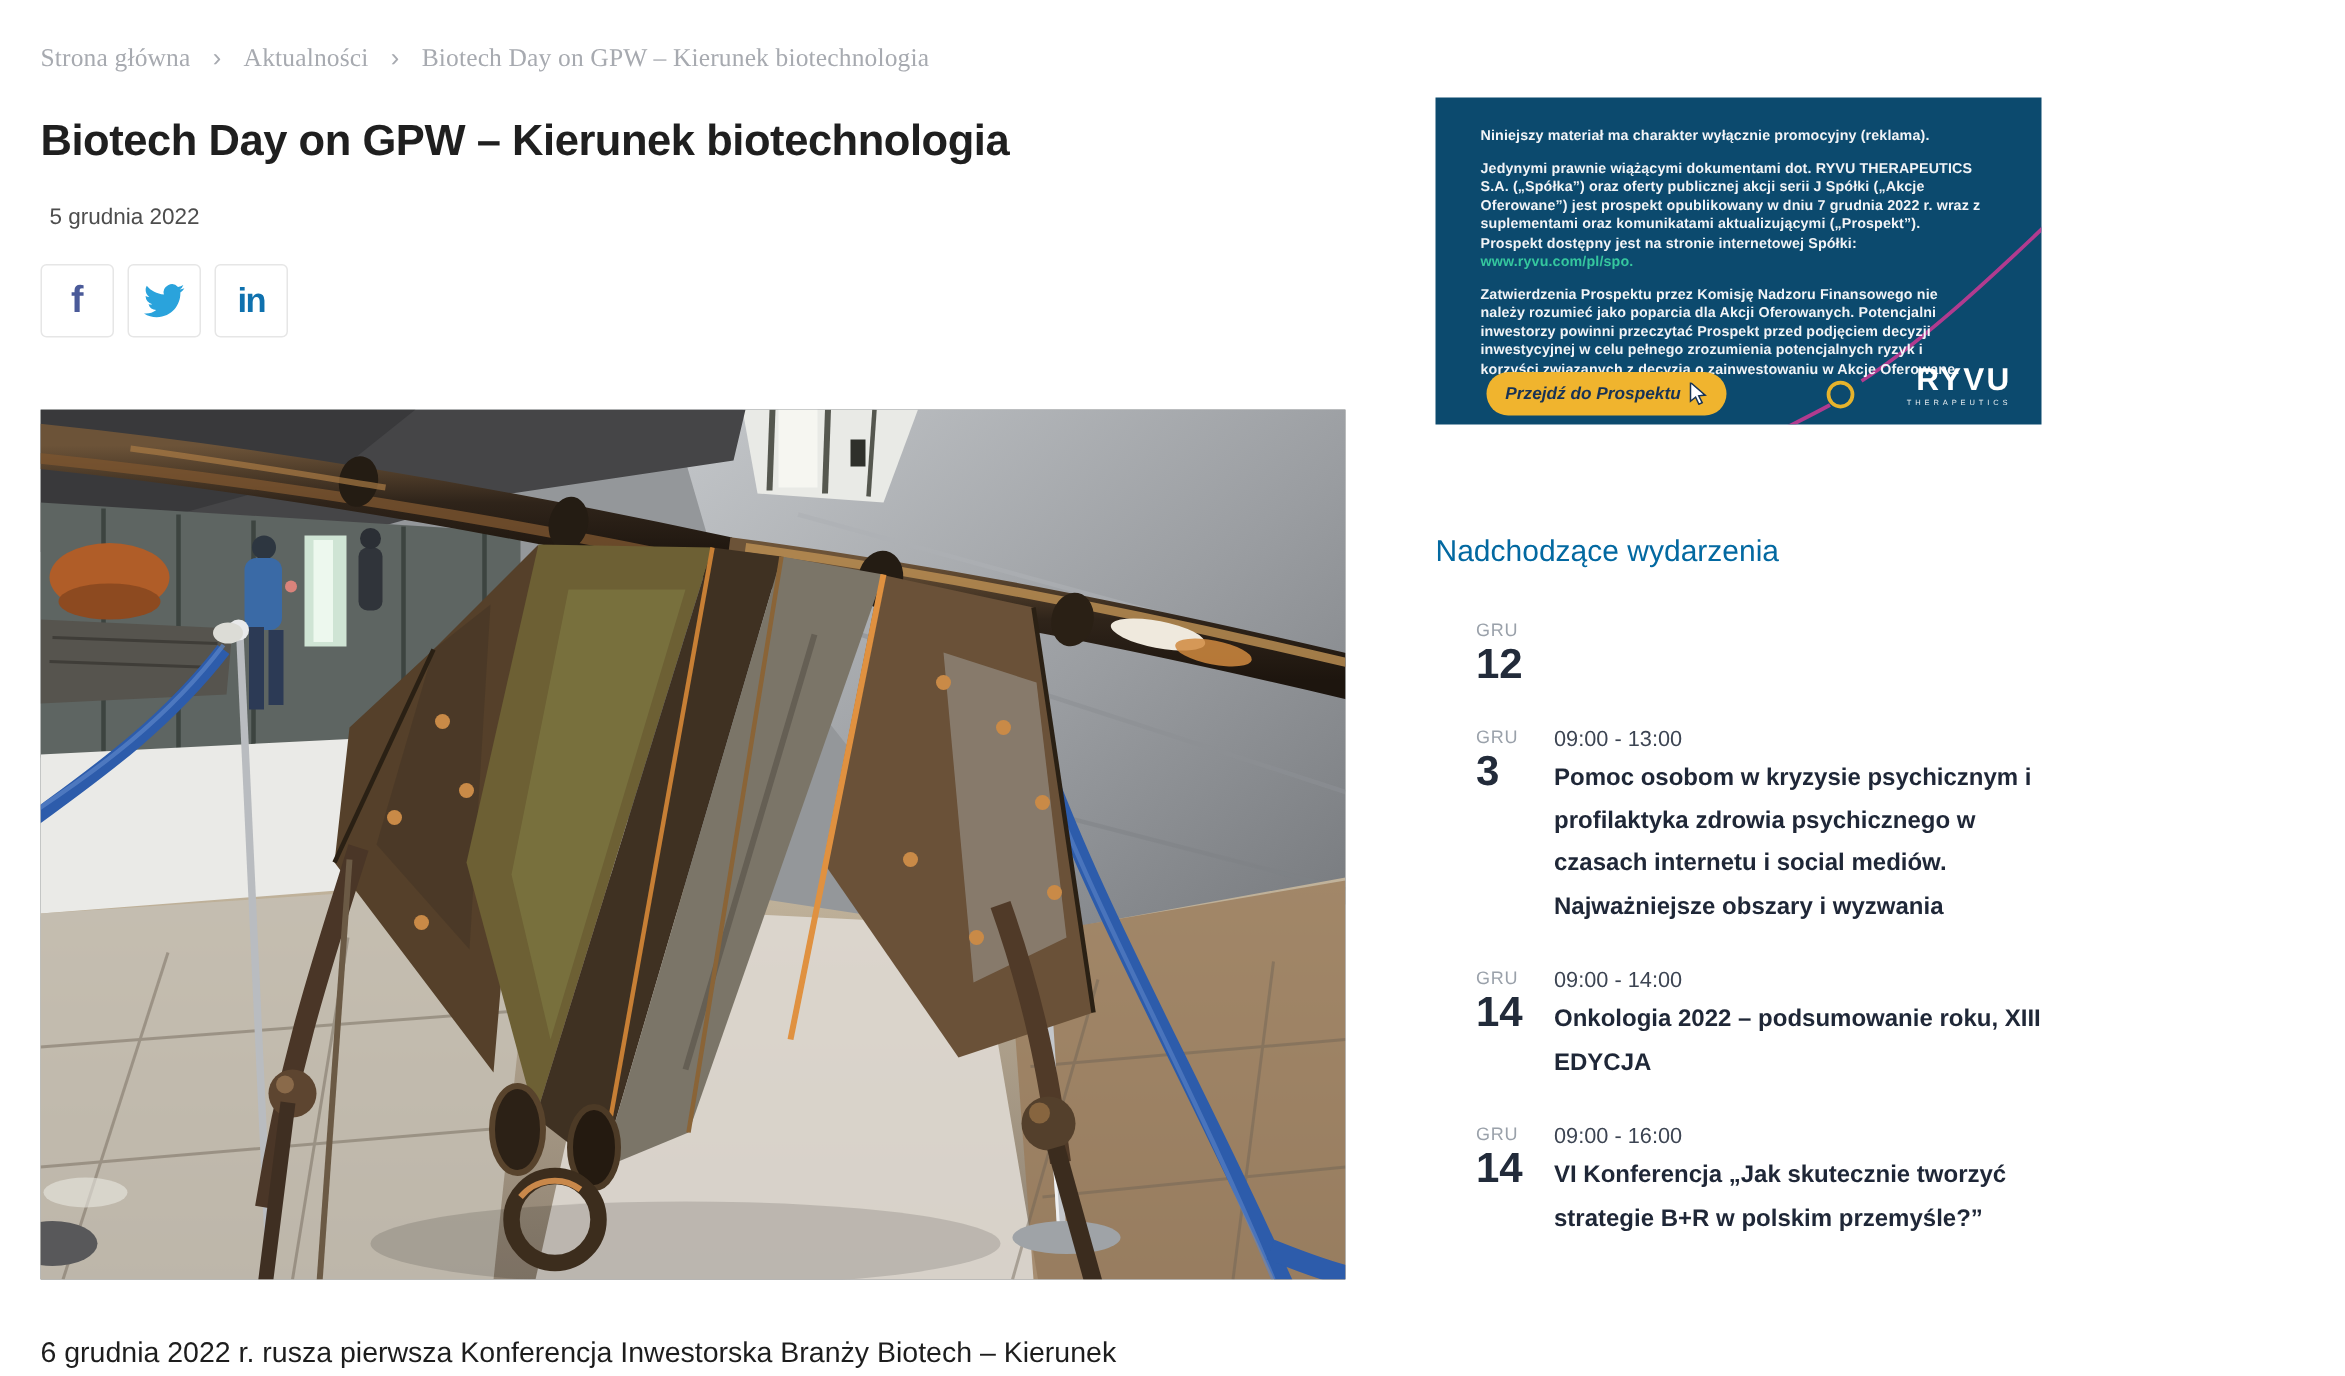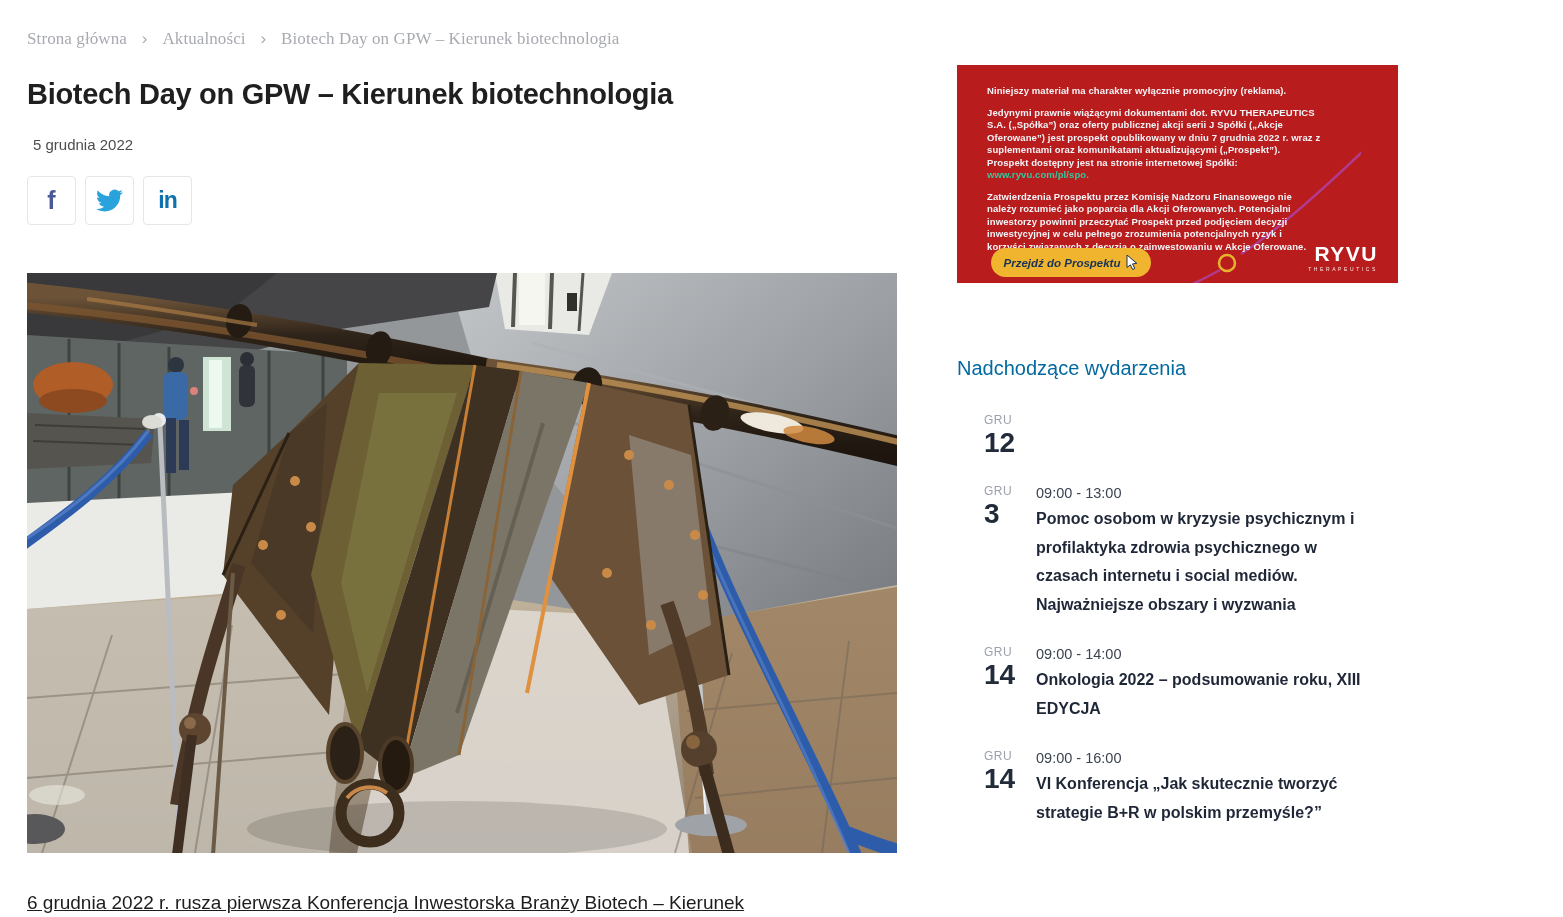--- a/index.html
+++ b/index.html
@@ -26,27 +26,27 @@
   .share-row { margin-top:23px; display:flex; gap:9px; }
   .share-btn {
     width:49px; height:49px; background:#fff; border:1px solid #e6e6e6; border-radius:4px;
     display:flex; align-items:center; justify-content:center; cursor:pointer;
   }
   .fb-glyph { font-size:25px; font-weight:700; color:#4a5a99; }
   .in-glyph { font-size:23px; font-weight:800; color:#0f71ae; letter-spacing:-1px;text-align:center; }
 
   .article-image-wrap { margin-top:48px; width:870px; height:580px; overflow:hidden; background:#8a8d90; }
 
-  .article-body { margin-top:35px; font-size:19px; line-height:29px; color:#1d1d1d;text-decoration:underline; }
+  .article-body { margin-top:35px; font-size:19px; line-height:29px; color:#1d1d1d; }
 
   
   .sidebar { position:absolute; left:957px; top:65px; width:404px; }
 
   .ad-banner {
-    position:relative; width:441px; height:218px; background:#b91c1c;
+    position:relative; width:404px; height:218px; background:#0c4a6e;
     color:#f2f4f7; overflow:hidden; cursor:pointer;
   }
   .ad-inner { position:relative; z-index:2; padding:20px 40px 0 30px; }
   .ad-p { font-size:9.5px; line-height:12.5px; font-weight:600; letter-spacing:.1px; width:336px; }
   .ad-p + .ad-p { margin-top:9px; }
   .ad-link { color:#35c79e; text-decoration:none; cursor:pointer; }
   .ad-cta {
     position:absolute; z-index:3; left:34px; top:183px;
     width:160px; height:29px; background:#f0b42e; border:none; border-radius:15px;
     color:#173255; font-size:11.5px; font-weight:700;

